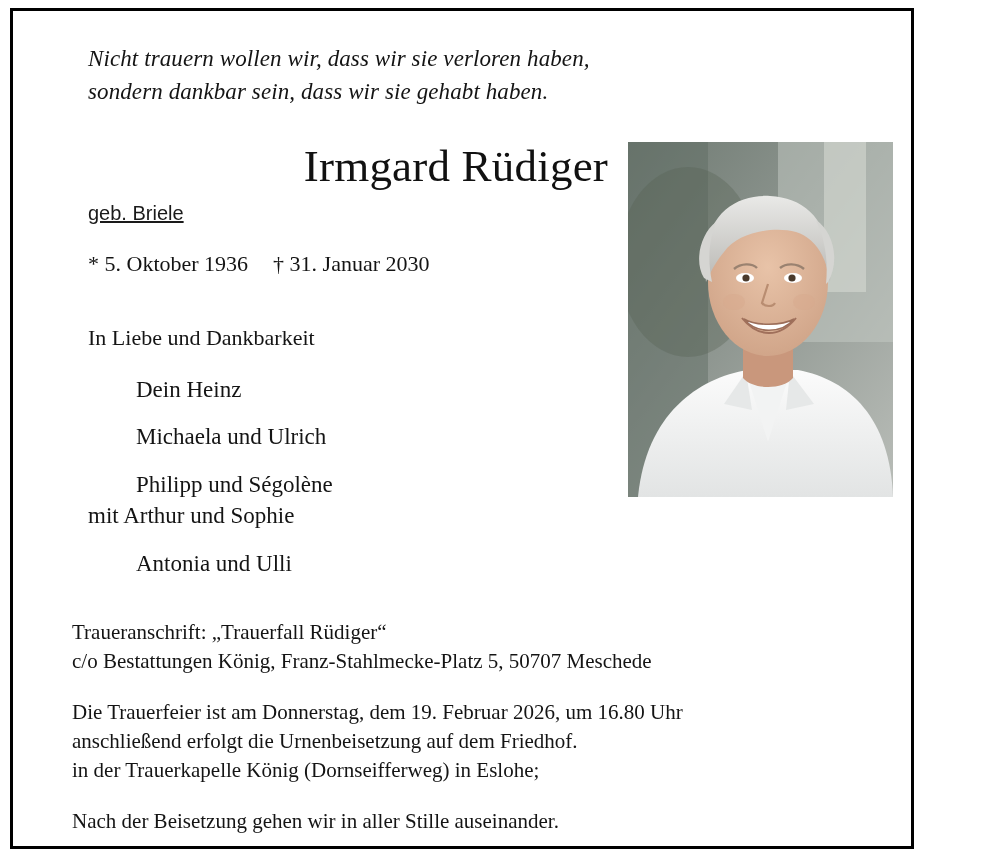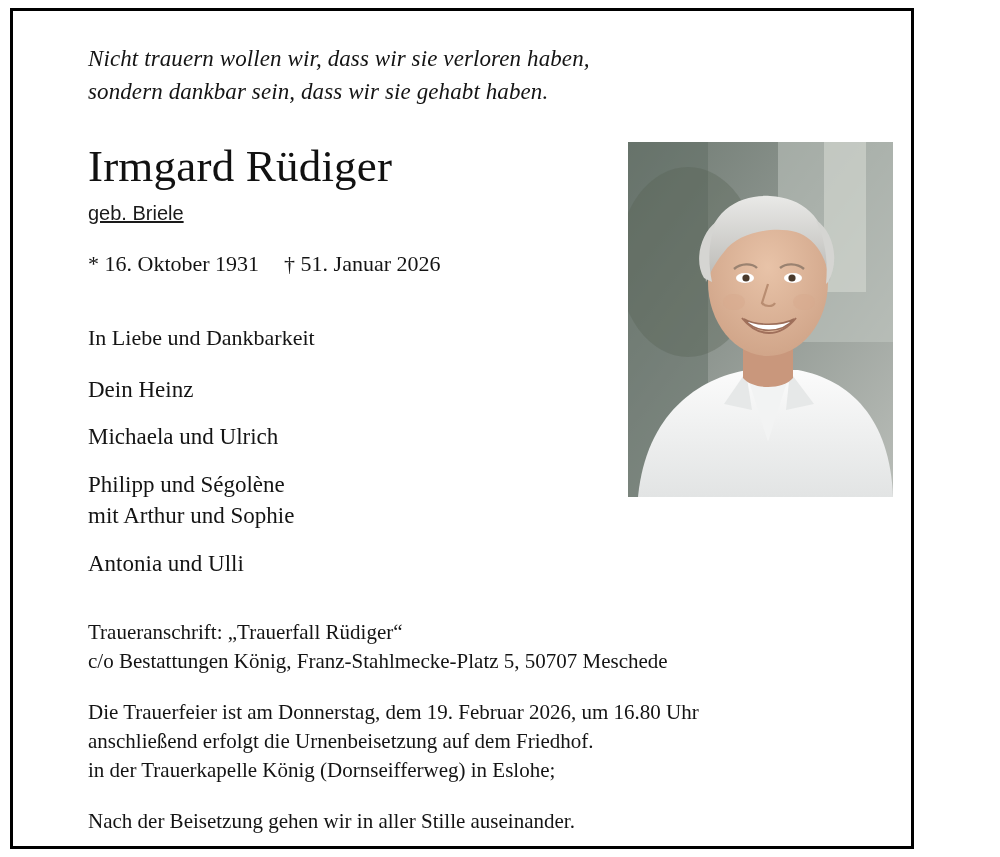--- a/index.html
+++ b/index.html
@@ -61,20 +61,21 @@
     width: 520px;
   }
 
   .name {
     font-size: 45px;
     line-height: 1.05;
     font-weight: normal;
     margin: 0;
     letter-spacing: 0.2px;
     color: #111111;
+    text-align: right;
   }
 
   .maiden {
     font-family: "Liberation Sans", sans-serif;
     font-size: 20px;
     margin-top: 12px;
     color: #1a1a1a;
     text-decoration: underline;
   }
 
@@ -92,20 +93,21 @@
   }
 
   .mourners {
     margin-top: 24px;
   }
   .mourners .m-line {
     font-size: 23px;
     line-height: 1.28;
     margin-bottom: 18px;
     color: #141414;
+    margin-left: 48px;
   }
   .mourners .m-line.tight {
     margin-bottom: 18px;
   }
   .mourners .m-sub {
     font-size: 23px;
     line-height: 1.28;
     margin-top: -16px;
     margin-bottom: 18px;
     color: #141414;
@@ -117,21 +119,21 @@
     top: 142px;
     width: 265px;
     height: 355px;
     overflow: hidden;
     background: #8a9097;
   }
   .portrait svg { display: block; }
 
   .footer {
     position: absolute;
-    left: 88px;
+    left: 72px;
     top: 618px;
     right: 40px;
   }
   .footer .blk {
     margin-bottom: 22px;
   }
   .footer .f-line {
     font-size: 21px;
     line-height: 1.38;
     color: #141414;
@@ -153,24 +155,24 @@
 
     <div class="main-row">
       <div class="left-col">
 
         <h1 class="name">Irmgard Rüdiger</h1>
 
         <div class="maiden">geb. Briele</div>
 
         <div class="dates">
           <span>*</span>
-          <span>16. Oktober 1931</span>
+          <span>5. Oktober 1936</span>
           <span class="sep"></span>
           <span>†</span>
-          <span>51. Januar 2026</span>
+          <span>31. Januar 2030</span>
         </div>
 
         <div class="dedication">In Liebe und Dankbarkeit</div>
 
         <div class="mourners">
           <div class="m-line">Dein Heinz</div>
           <div class="m-line">Michaela und Ulrich</div>
           <div class="m-line tight">Philipp und Ségolène</div>
           <div class="m-sub">mit Arthur und Sophie</div>
           <div class="m-line">Antonia und Ulli</div>

